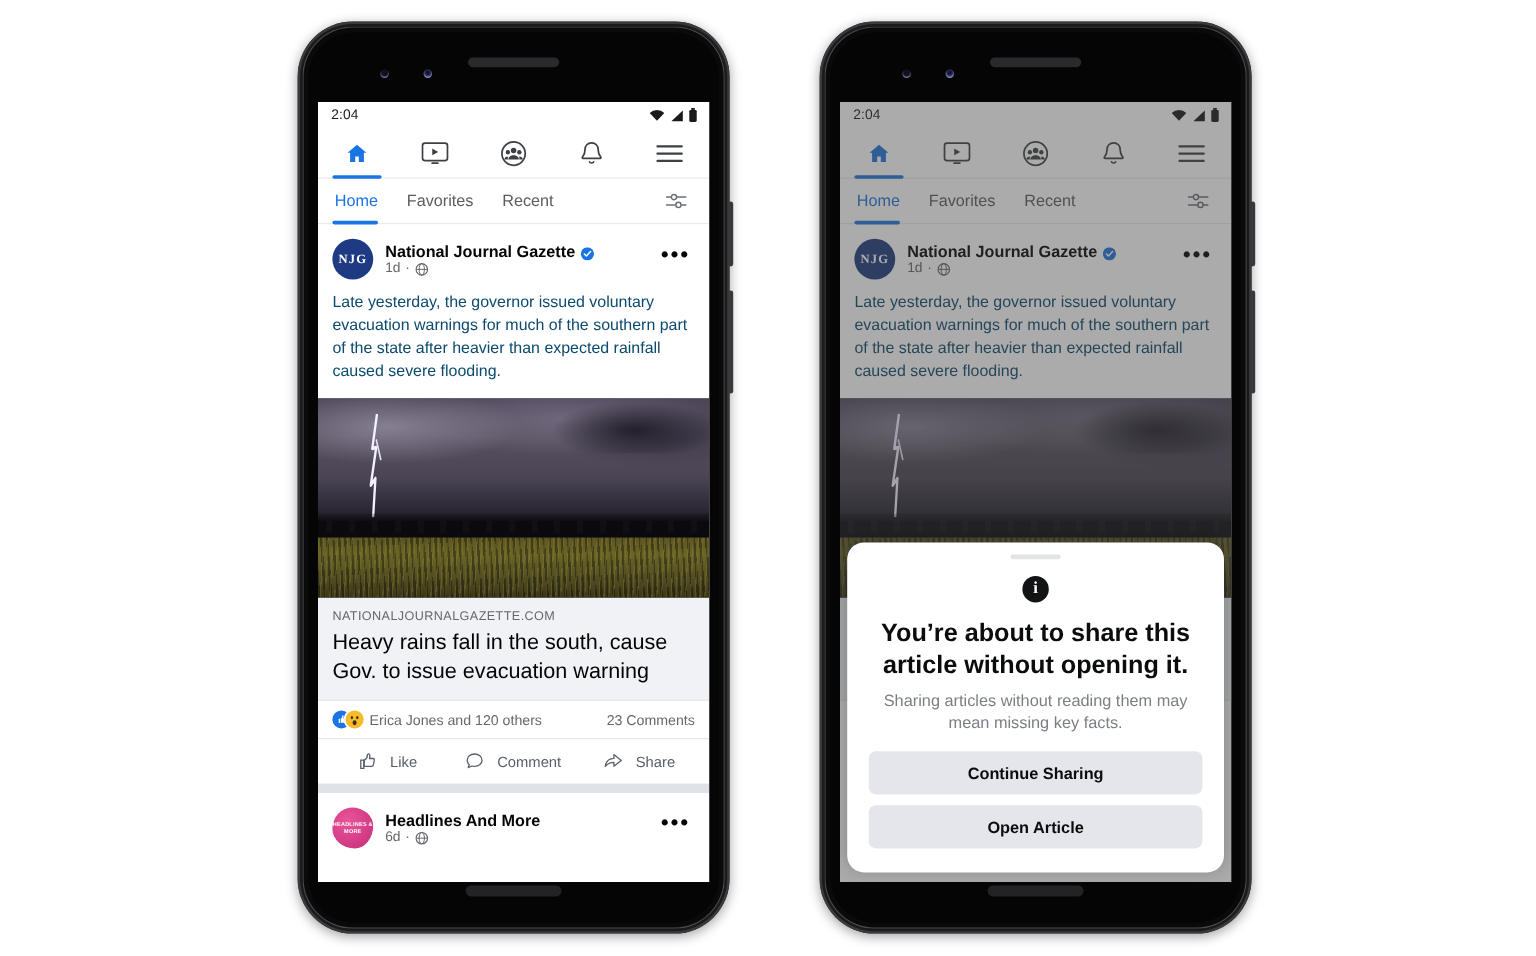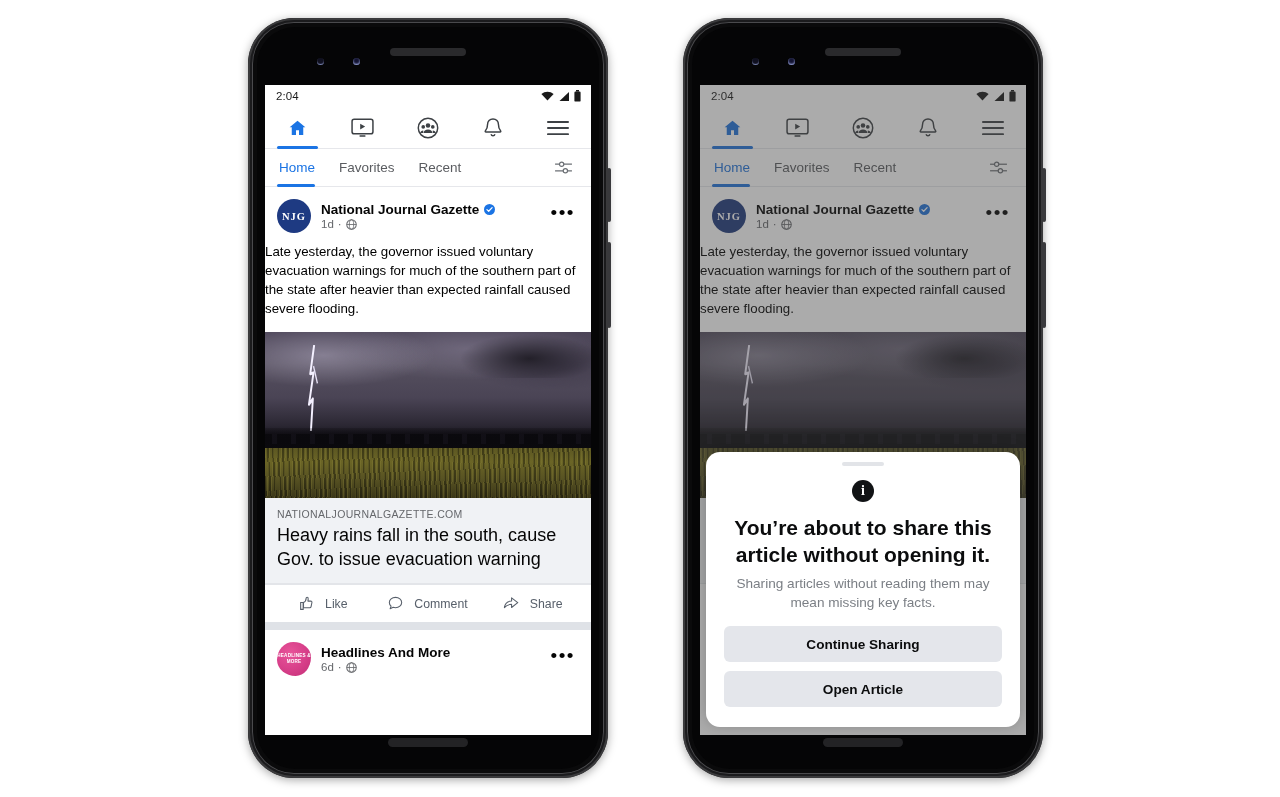--- a/index.html
+++ b/index.html
@@ -102,25 +102,25 @@
   .avatar { width:34px; height:34px; border-radius:50%; flex:0 0 auto; display:flex;
             align-items:center; justify-content:center; }
   .avatar.njg { background:#1e3a82; }
   .avatar.njg span { color:#fff; font-family:"Liberation Serif", serif; font-size:10.5px; letter-spacing:1px; font-weight:600; }
   .avatar.ham {
     background: radial-gradient(circle at 38% 34%, #e8559a 0%, #d9418b 48%, #c32e77 100%);
     border-radius: 48% 52% 45% 55% / 52% 44% 56% 48%;
   }
   .avatar.ham span { color:#fff; font-size:4.6px; line-height:1.25; text-align:center; font-weight:700; letter-spacing:.2px; }
   .post-meta { margin-left:10px; flex:1; min-width:0; }
-  .post-name { font-size:13.5px; font-weight:bold; color:#050505; display:flex; align-items:center; gap:5px; }
+  .post-name { font-size:13.5px; font-weight:bold; color:#050505; display:flex; align-items:flex-end; gap:5px; }
   .verified { width:11px; height:11px; flex:0 0 auto; }
   .post-sub { font-size:11.5px; color:#65676b; display:flex; align-items:center; gap:4px; margin-top:1px; }
   .dots { color:#050505; font-size:19px; letter-spacing:1.5px; line-height:10px; padding: 0 4px 6px 4px; }
-  .post-text { font-size:13.3px; line-height:1.42; color:#000000; padding: 2px 12px 13px 0; }
+  .post-text { font-size:13.3px; line-height:1.42; color:#0c4a6e; padding: 2px 12px 13px 12px; }
 
   
   .storm { position:relative; width:100%; height:166px; overflow:hidden; background:#0c0a10; }
   .storm .sky { position:absolute; left:0; right:0; top:0; height:64%;
     background:
       radial-gradient(ellipse 55% 48% at 18% 22%, rgba(175,168,190,.55) 0%, rgba(0,0,0,0) 62%),
       radial-gradient(ellipse 60% 44% at 62% 16%, rgba(150,142,166,.42) 0%, rgba(0,0,0,0) 66%),
       radial-gradient(ellipse 40% 36% at 88% 30%, rgba(58,52,70,.85) 0%, rgba(0,0,0,0) 70%),
       linear-gradient(180deg, #4c4558 0%, #56505f 30%, #4a4455 62%, #2b2733 88%, #15131a 100%);
   }
@@ -312,20 +312,41 @@
               </svg>
               <div class="treeline"></div>
               <div class="field"></div>
             </div>
 
             <div class="linkcard">
               <div class="link-domain">NATIONALJOURNALGAZETTE.COM</div>
               <div class="link-title">Heavy rains fall in the south, cause Gov. to issue evacuation warning</div>
             </div>
 
+            <div class="social-row">
+              <div class="reactors">
+                <div class="react-pill">
+                  <div class="react-circ like">
+                    <svg width="9" height="9" viewBox="0 0 12 12">
+                        <path d="M3 5.2 h1.6 V10 H3 Z M5.4 5.2 c1-.6 1.4-1.6 1.4-2.8 0-.7.5-1.1 1-.9.5.2.7.9.6 1.8l-.2 1.3h2c.6 0 1 .5.9 1.1l-.6 3c-.1.6-.5.9-1 .9H5.4 Z" fill="#fff"></path>
+                      </svg>
+                  </div>
+                  <div class="react-circ wow" style="background:#f5b922">
+                    <svg width="13" height="13" viewBox="0 0 14 14">
+                        <circle cx="7" cy="7" r="7" fill="#f6bb2a"></circle>
+                        <ellipse cx="4.6" cy="5.4" rx="1" ry="1.5" fill="#3c2a13"></ellipse>
+                        <ellipse cx="9.4" cy="5.4" rx="1" ry="1.5" fill="#3c2a13"></ellipse>
+                        <ellipse cx="7" cy="10" rx="1.8" ry="2.2" fill="#3c2a13"></ellipse>
+                      </svg>
+                  </div>
+                </div>
+                <span>Erica Jones and 120 others</span>
+              </div>
+              <span>23 Comments</span>
+            </div>
 
             <div class="actions">
               <div class="action">
                 <svg width="15" height="15" viewBox="0 0 18 18">
                   <path d="M2 7.8 h3 V16 H2 Z" fill="none" stroke="#58606b" stroke-width="1.3"></path>
                   <path d="M5.4 7.8 c2-.9 3.1-2.7 3.1-4.7 0-1 .7-1.7 1.5-1.5.9.2 1.2 1.2 1 2.5l-.3 2h3.5c.9 0 1.5.8 1.3 1.7l-1 4.9c-.2.9-.8 1.3-1.6 1.3H5.4 Z" fill="none" stroke="#58606b" stroke-width="1.3" stroke-linejoin="round"></path>
                 </svg>
                 <span>Like</span>
               </div>
               <div class="action">

